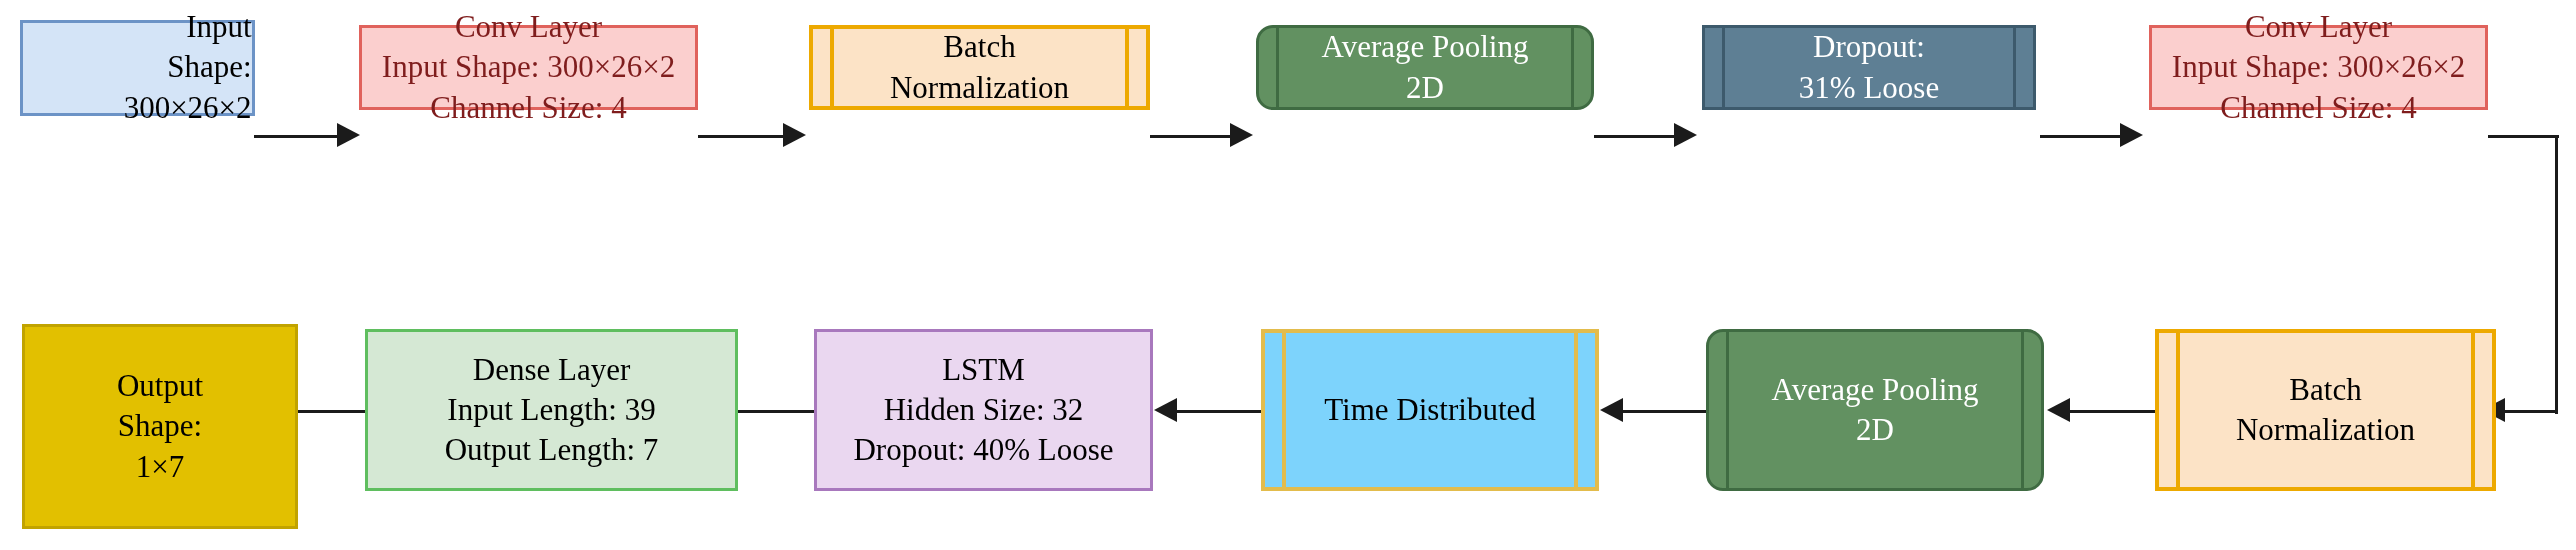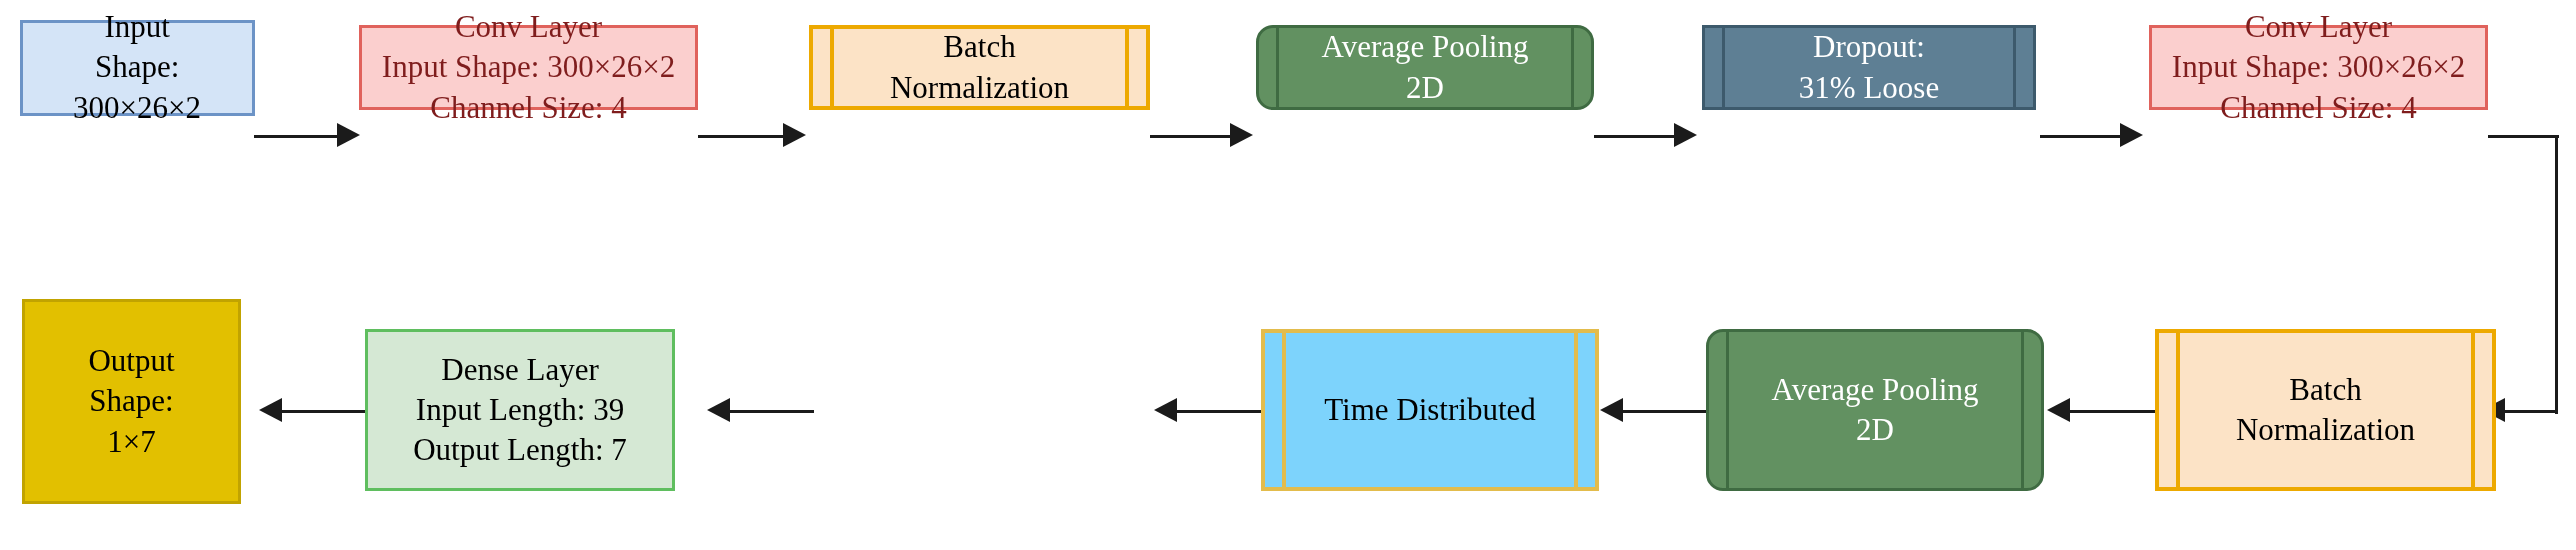--- a/index.html
+++ b/index.html
@@ -48,20 +48,21 @@
   }
   .node.process::before { left: 17px; }
   .node.process::after  { right: 17px; }
 
   
   .sty-input {
     background: #d4e4f7;
     border-color: #6c93c6;
     border-width: 3.1px;
     color: #000;
+    align-items: flex-end;
   }
   .sty-conv {
     background: #fbcfce;
     border-color: #e0625c;
     border-width: 3.9px;
     color: #7f1d1d;
   }
   .sty-batchnorm {
     background: #fce3c6;
     border-color: #eda900;
@@ -240,27 +241,32 @@
 
   <div class="node process sty-pool" style="left:1706px; top:329px; width:338px; height:162px;">
     <span class="line">Average Pooling</span>
     <span class="line">2D</span>
   </div>
 
   <div class="node process sty-timedist" style="left:1261px; top:329px; width:338px; height:162px;">
     <span class="line">Time Distributed</span>
   </div>
 
-
-  <div class="node sty-dense" style="left:365px; top:329px; width:310px; height:162px;">
+  <div class="node sty-lstm" style="left:814px; top:329px; width:339px; height:162px;">
+    <span class="line">LSTM</span>
+    <span class="line">Hidden Size: 32</span>
+    <span class="line">Dropout: 40% Loose</span>
+  </div>
+
+  <div class="node sty-dense" style="left:365px; top:329px; width:373px; height:162px;">
     <span class="line">Dense Layer</span>
     <span class="line">Input Length: 39</span>
     <span class="line">Output Length: 7</span>
   </div>
 
-  <div class="node sty-output" style="left:22px; top:299px; width:219px; height:205px;">
+  <div class="node sty-output" style="left:22px; top:324px; width:276px; height:205px;">
     <span class="line">Output</span>
     <span class="line">Shape:</span>
     <span class="line">1×7</span>
   </div>
 
 </div>
 
 
 </body></html>

